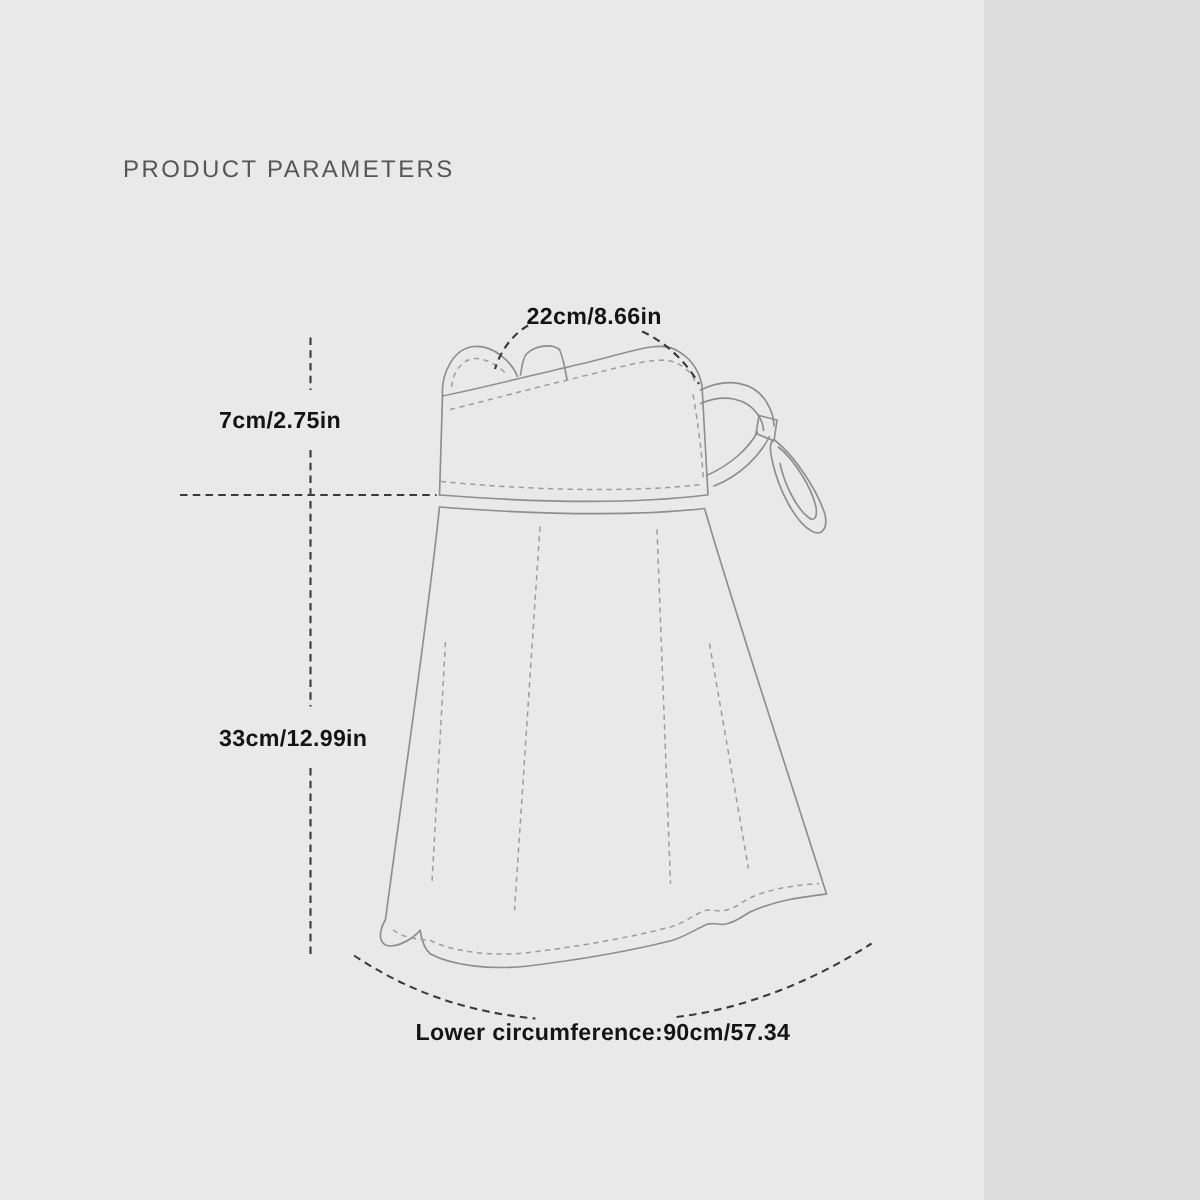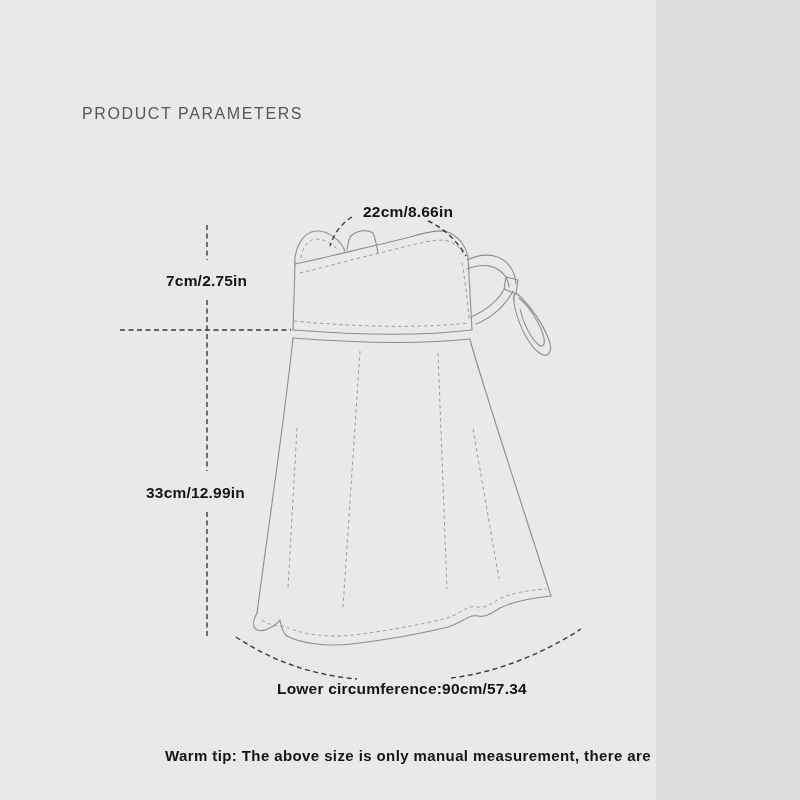--- a/index.html
+++ b/index.html
@@ -99,25 +99,24 @@
       <path class="dim" d="M 120,330 L 291,330"></path>
 
       <path class="dim" d="M 352,217 C 342,223 334,233 330,246"></path>
       <path class="dim" d="M 428,221 C 444,228 458,242 466,256"></path>
 
       <path class="dim" d="M 236,637 C 272,661 312,675 357,679"></path>
       <path class="dim" d="M 451,678 C 494,673 541,655 581,629"></path>
     </g>
   </svg>
 
-  <div class="measure-label" style="left:351px;top:203px;margin-left:12px;">22cm/8.66in</div>
+  <div class="measure-label" style="left:351px;top:203px;">22cm/8.66in</div>
 
-  <div class="measure-label" style="left:166px;top:272px;">7cm/2.75in</div>
+  <div class="measure-label" style="left:146px;top:272px;">7cm/2.75in</div>
 
   <div class="measure-label" style="left:146px;top:484px;text-align:center;">33cm/12.99in</div>
 
   <div class="measure-label" style="left:277px;top:680px;">Lower circumference:90cm/57.34</div>
 
   <div class="warm-tip">
-    <div>Warm tip: The above size is only manual measurement, there are</div>
   </div>
 
 </div>
 
 </body></html>

